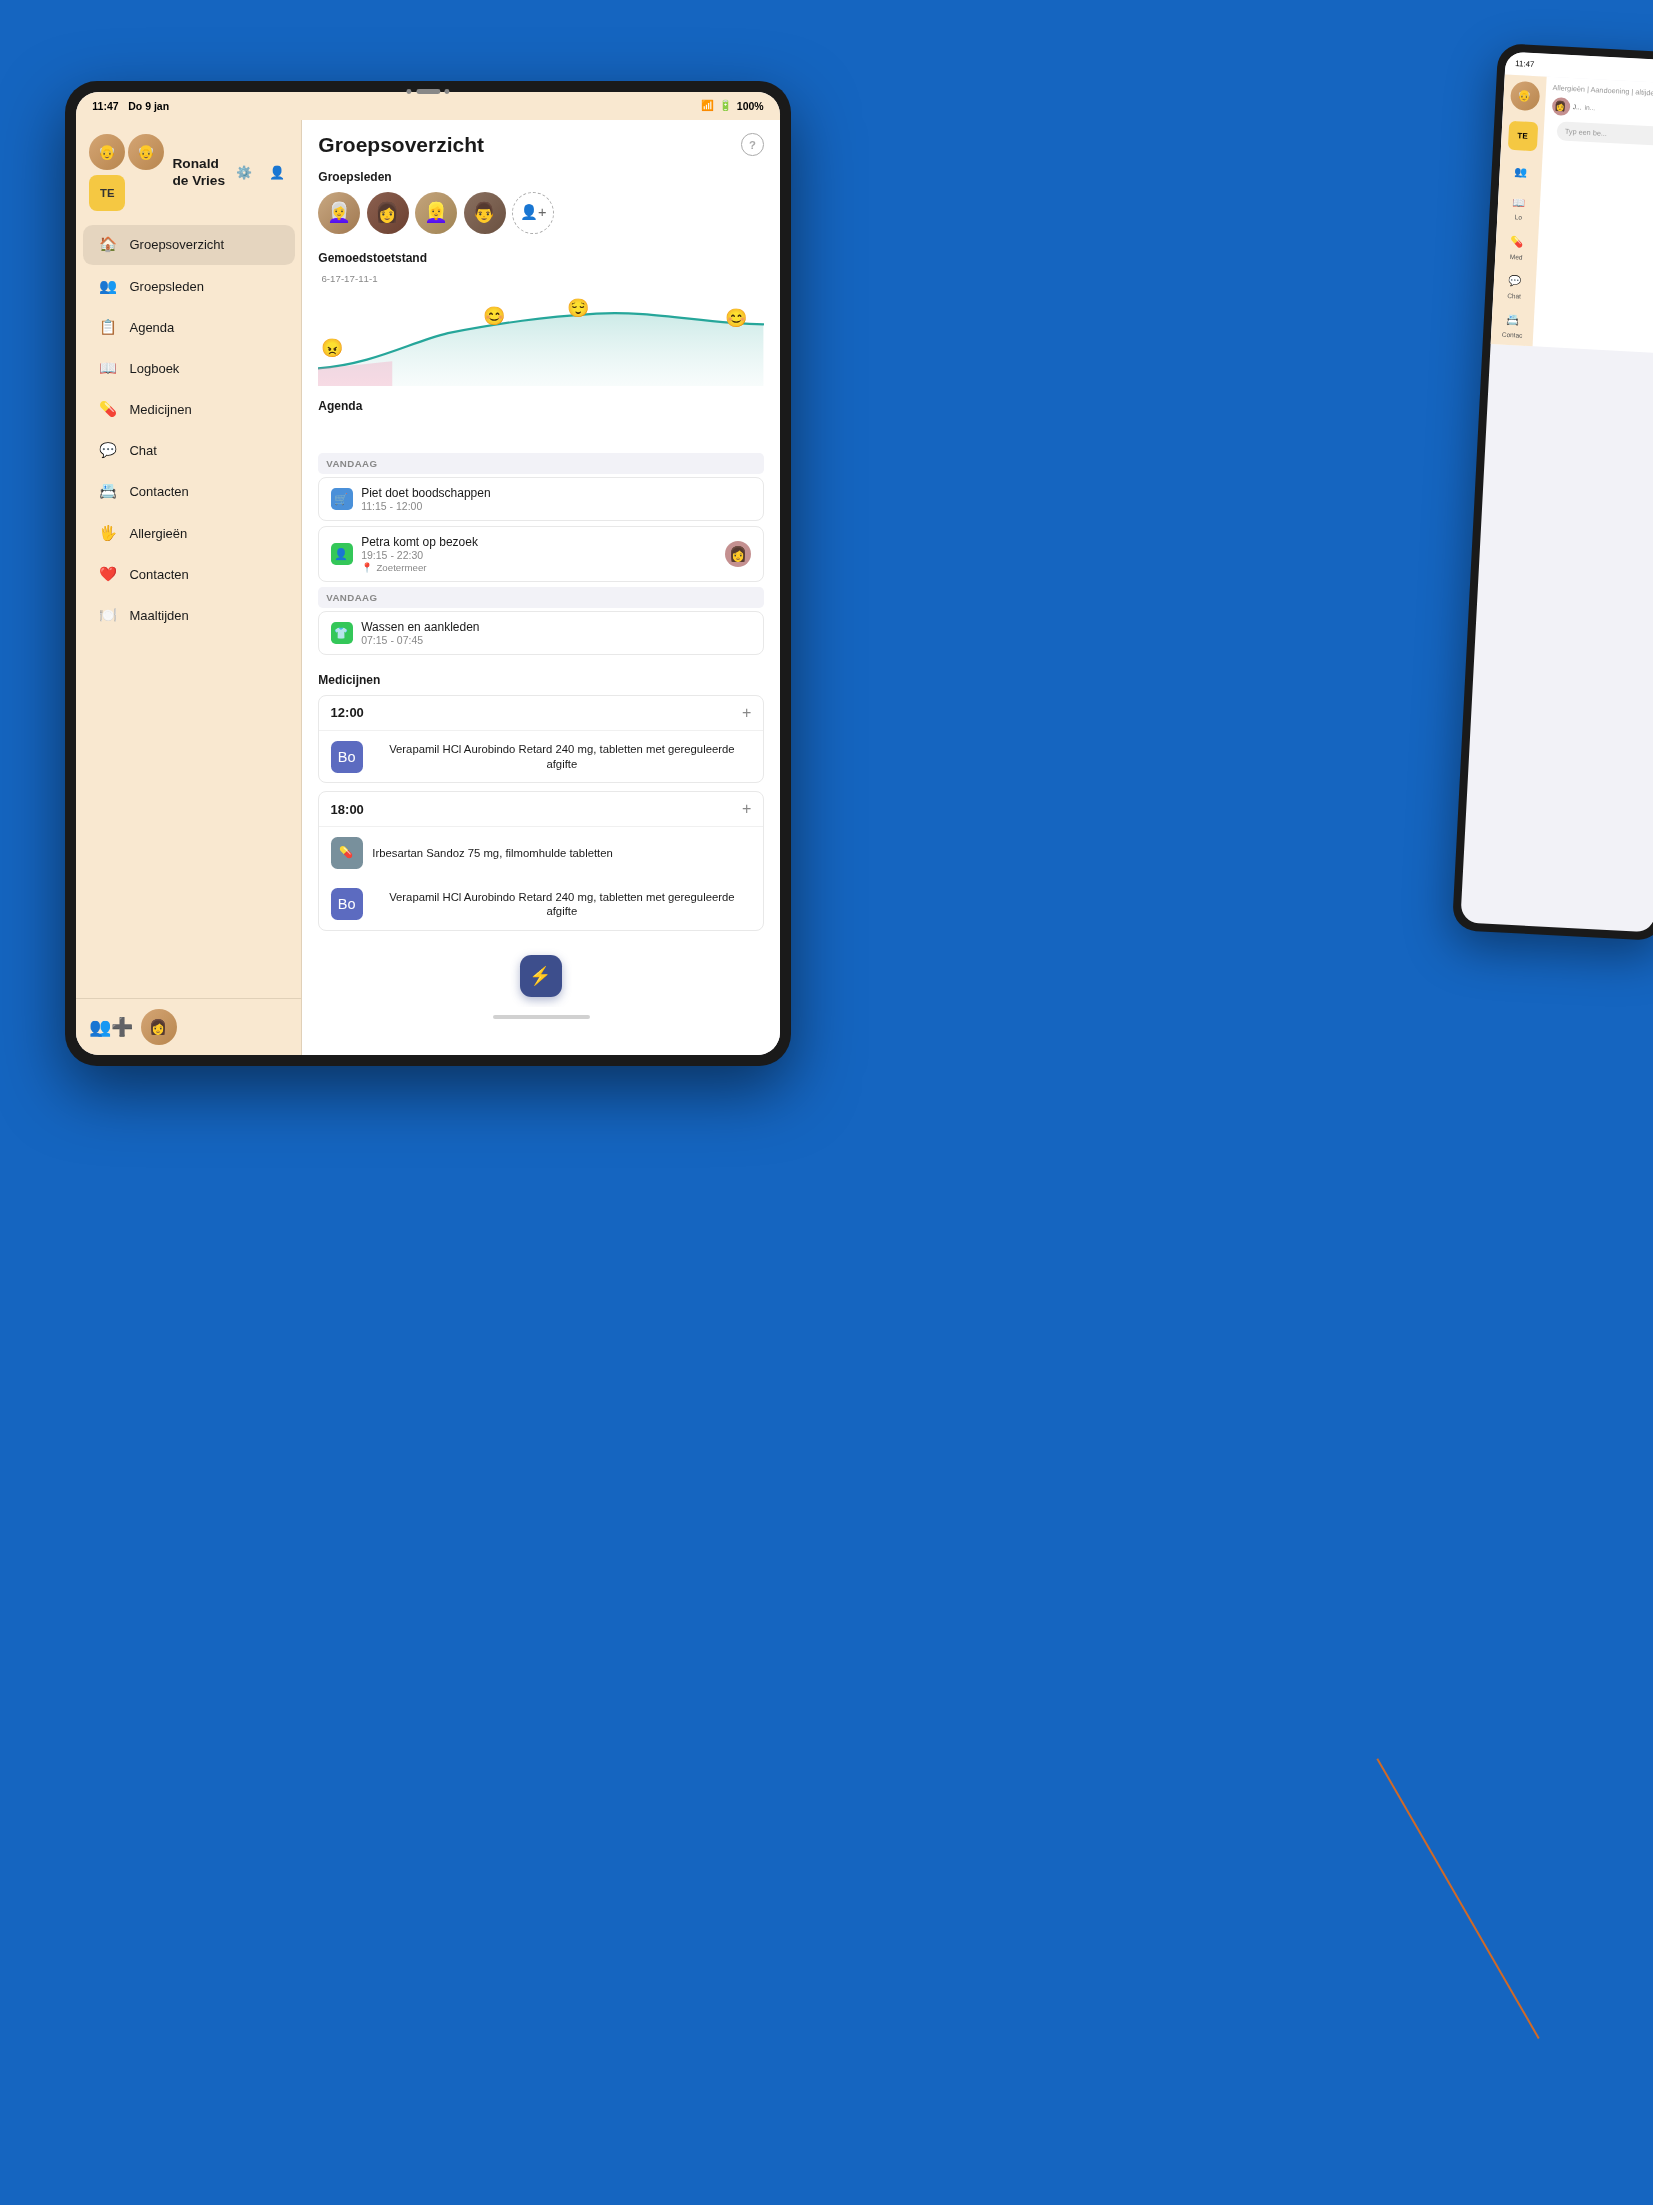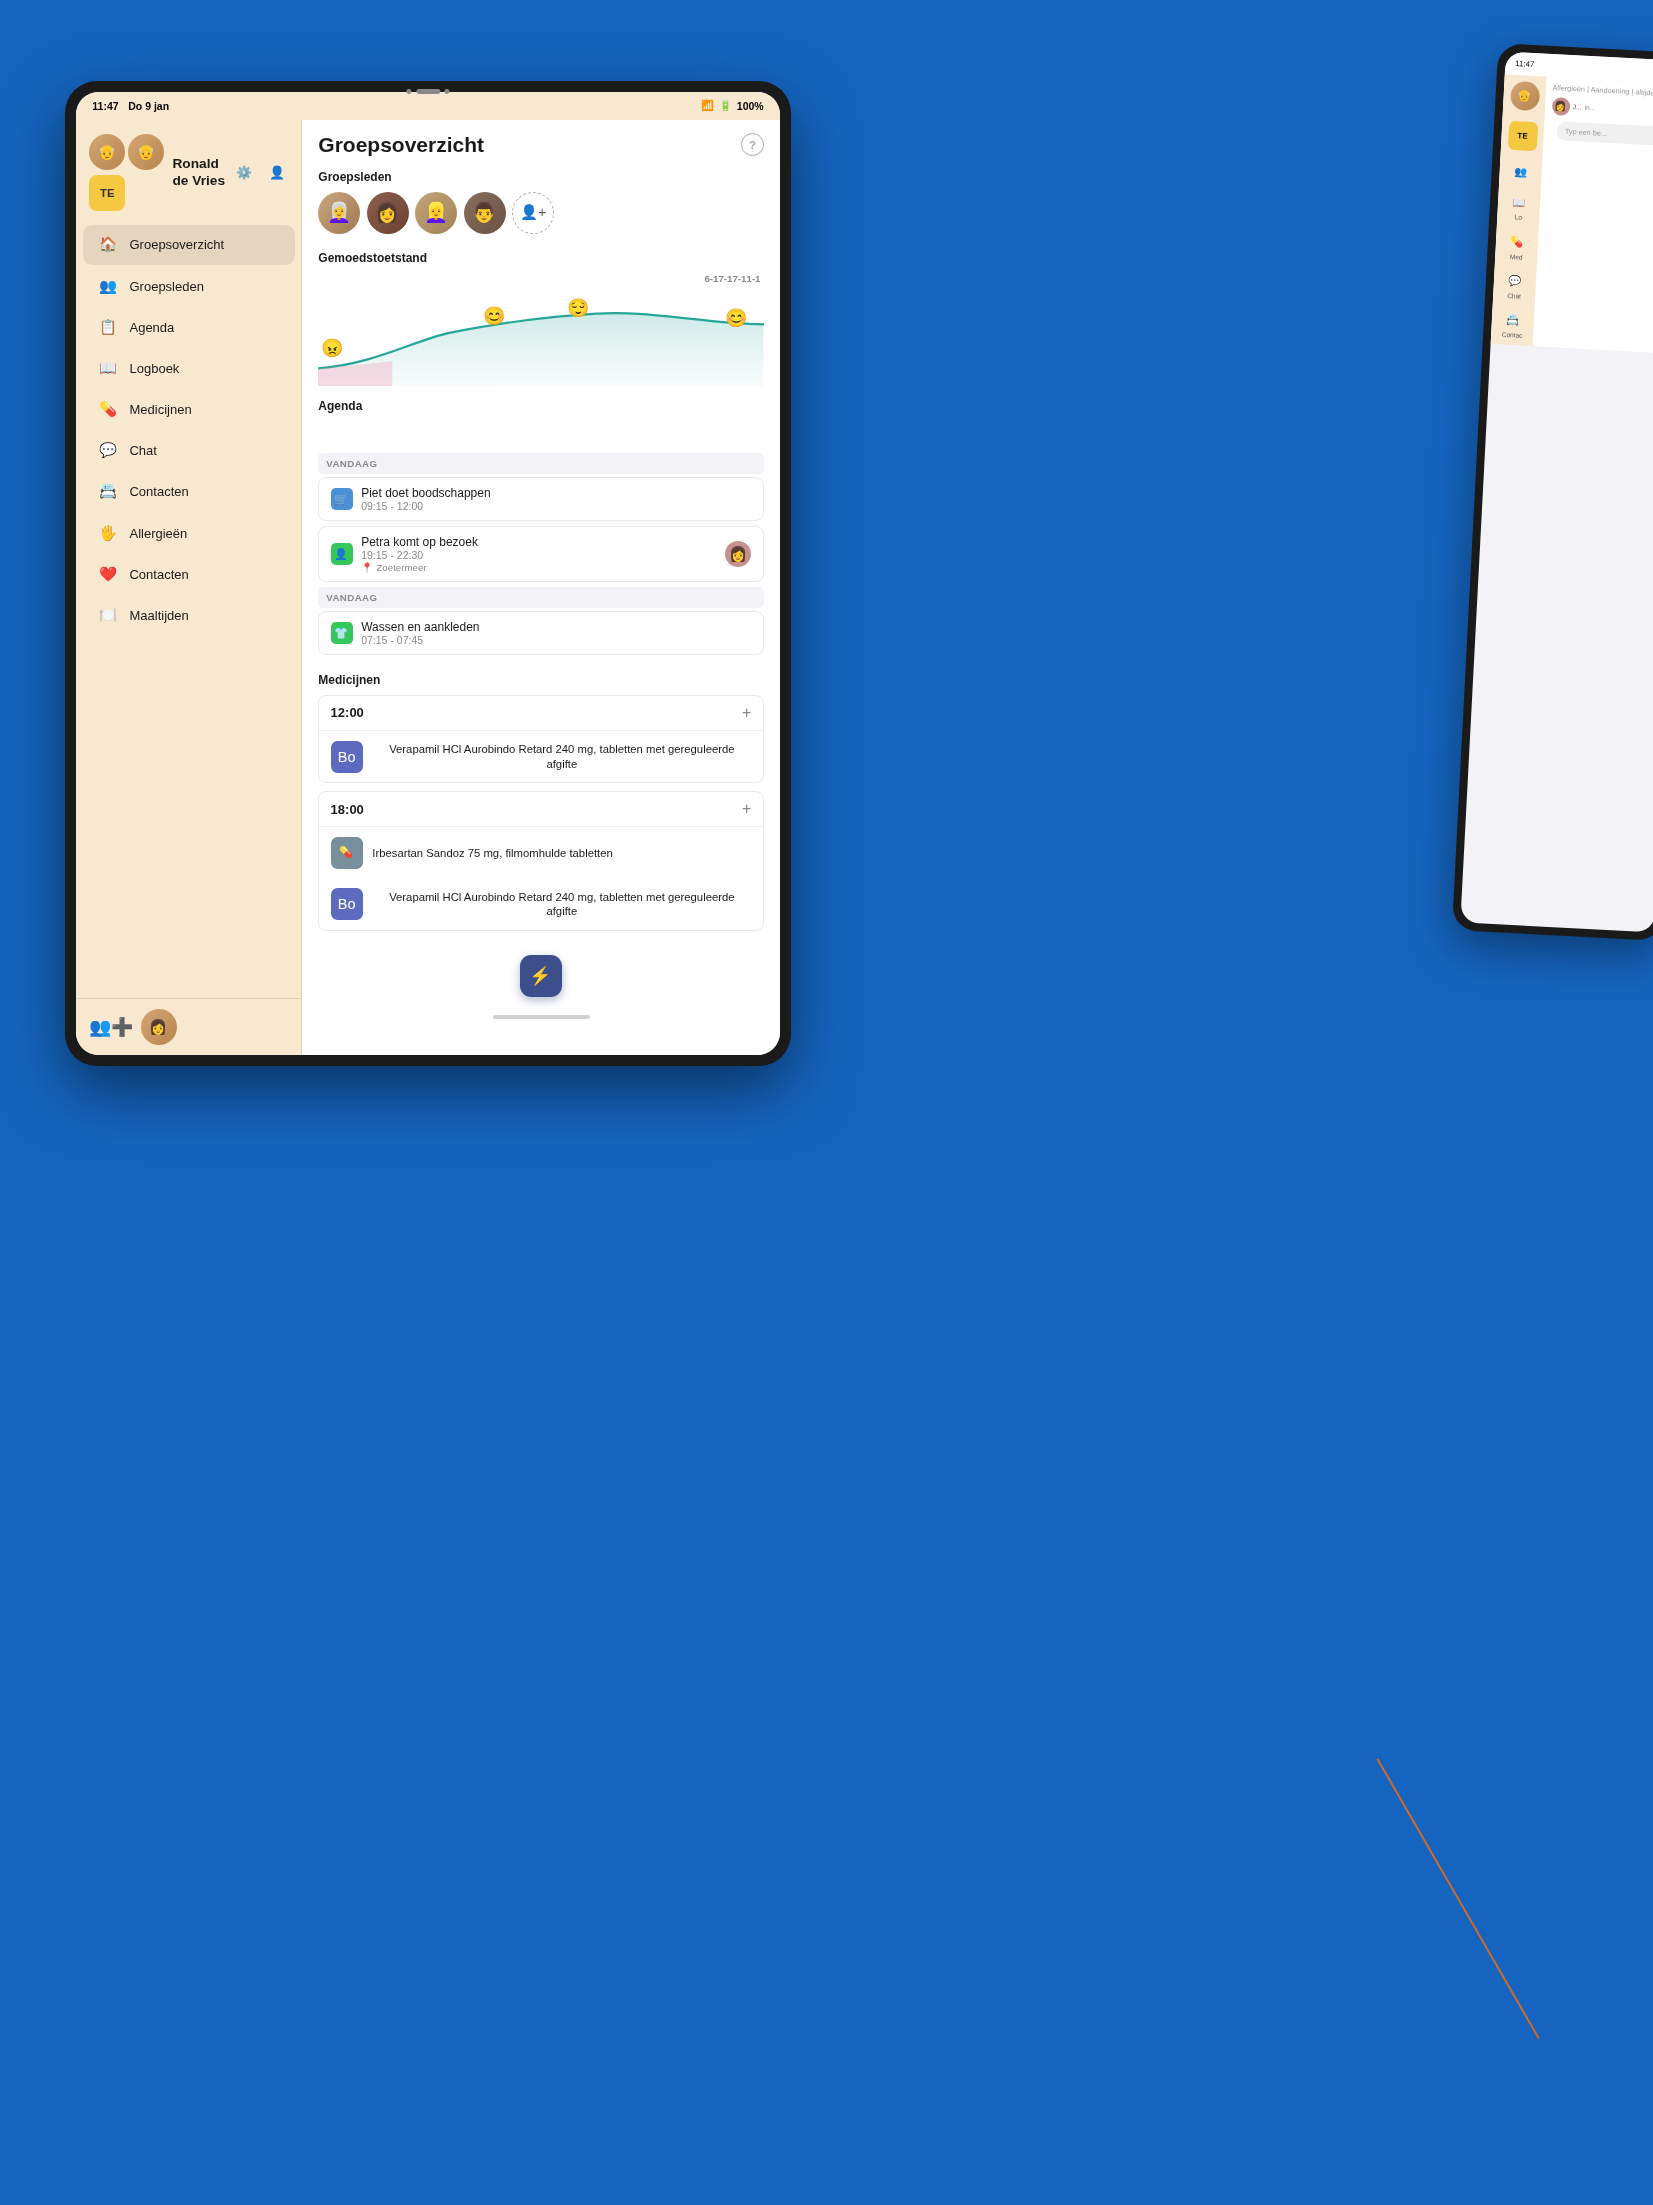--- a/index.html
+++ b/index.html
@@ -262,26 +262,25 @@
     }
 
     .mood-chart {
       height: 97px;
       position: relative;
       margin-top: 4.8px;
     }
 
     .chart-labels {
       display: flex;
-      justify-content: flex-end;
+      justify-content: flex-start;
       font-size: 9.7px;
       color: #888;
       margin-bottom: 3.2px;
       padding: 0 3.2px;
-      font-weight: bold;
     }
 
     
     .agenda-section {
       padding: 6.5px 16px;
     }
 
     .agenda-day-header {
       background: #f2f2f7;
       padding: 4.8px 8px;
@@ -741,21 +740,21 @@
 
         <div class="agenda-section">
           <div class="section-title">Agenda</div>
 
           <div class="agenda-day-header">VANDAAG</div>
 
           <div class="agenda-item">
             <div class="agenda-icon agenda-icon-blue" style="color:white;font-size:11.3px;">🛒</div>
             <div class="agenda-item-content">
               <div class="agenda-item-title">Piet doet boodschappen</div>
-              <div class="agenda-item-time">09:15 - 12:00</div>
+              <div class="agenda-item-time">11:15 - 12:00</div>
             </div>
           </div>
 
           <div class="agenda-item" style="position:relative;">
             <div class="agenda-icon agenda-icon-green" style="color:white;font-size:11.3px;">👤</div>
             <div class="agenda-item-content">
               <div class="agenda-item-title">Petra komt op bezoek</div>
               <div class="agenda-item-time">19:15 - 22:30</div>
               <div class="agenda-item-location">
                 <span>📍</span>

